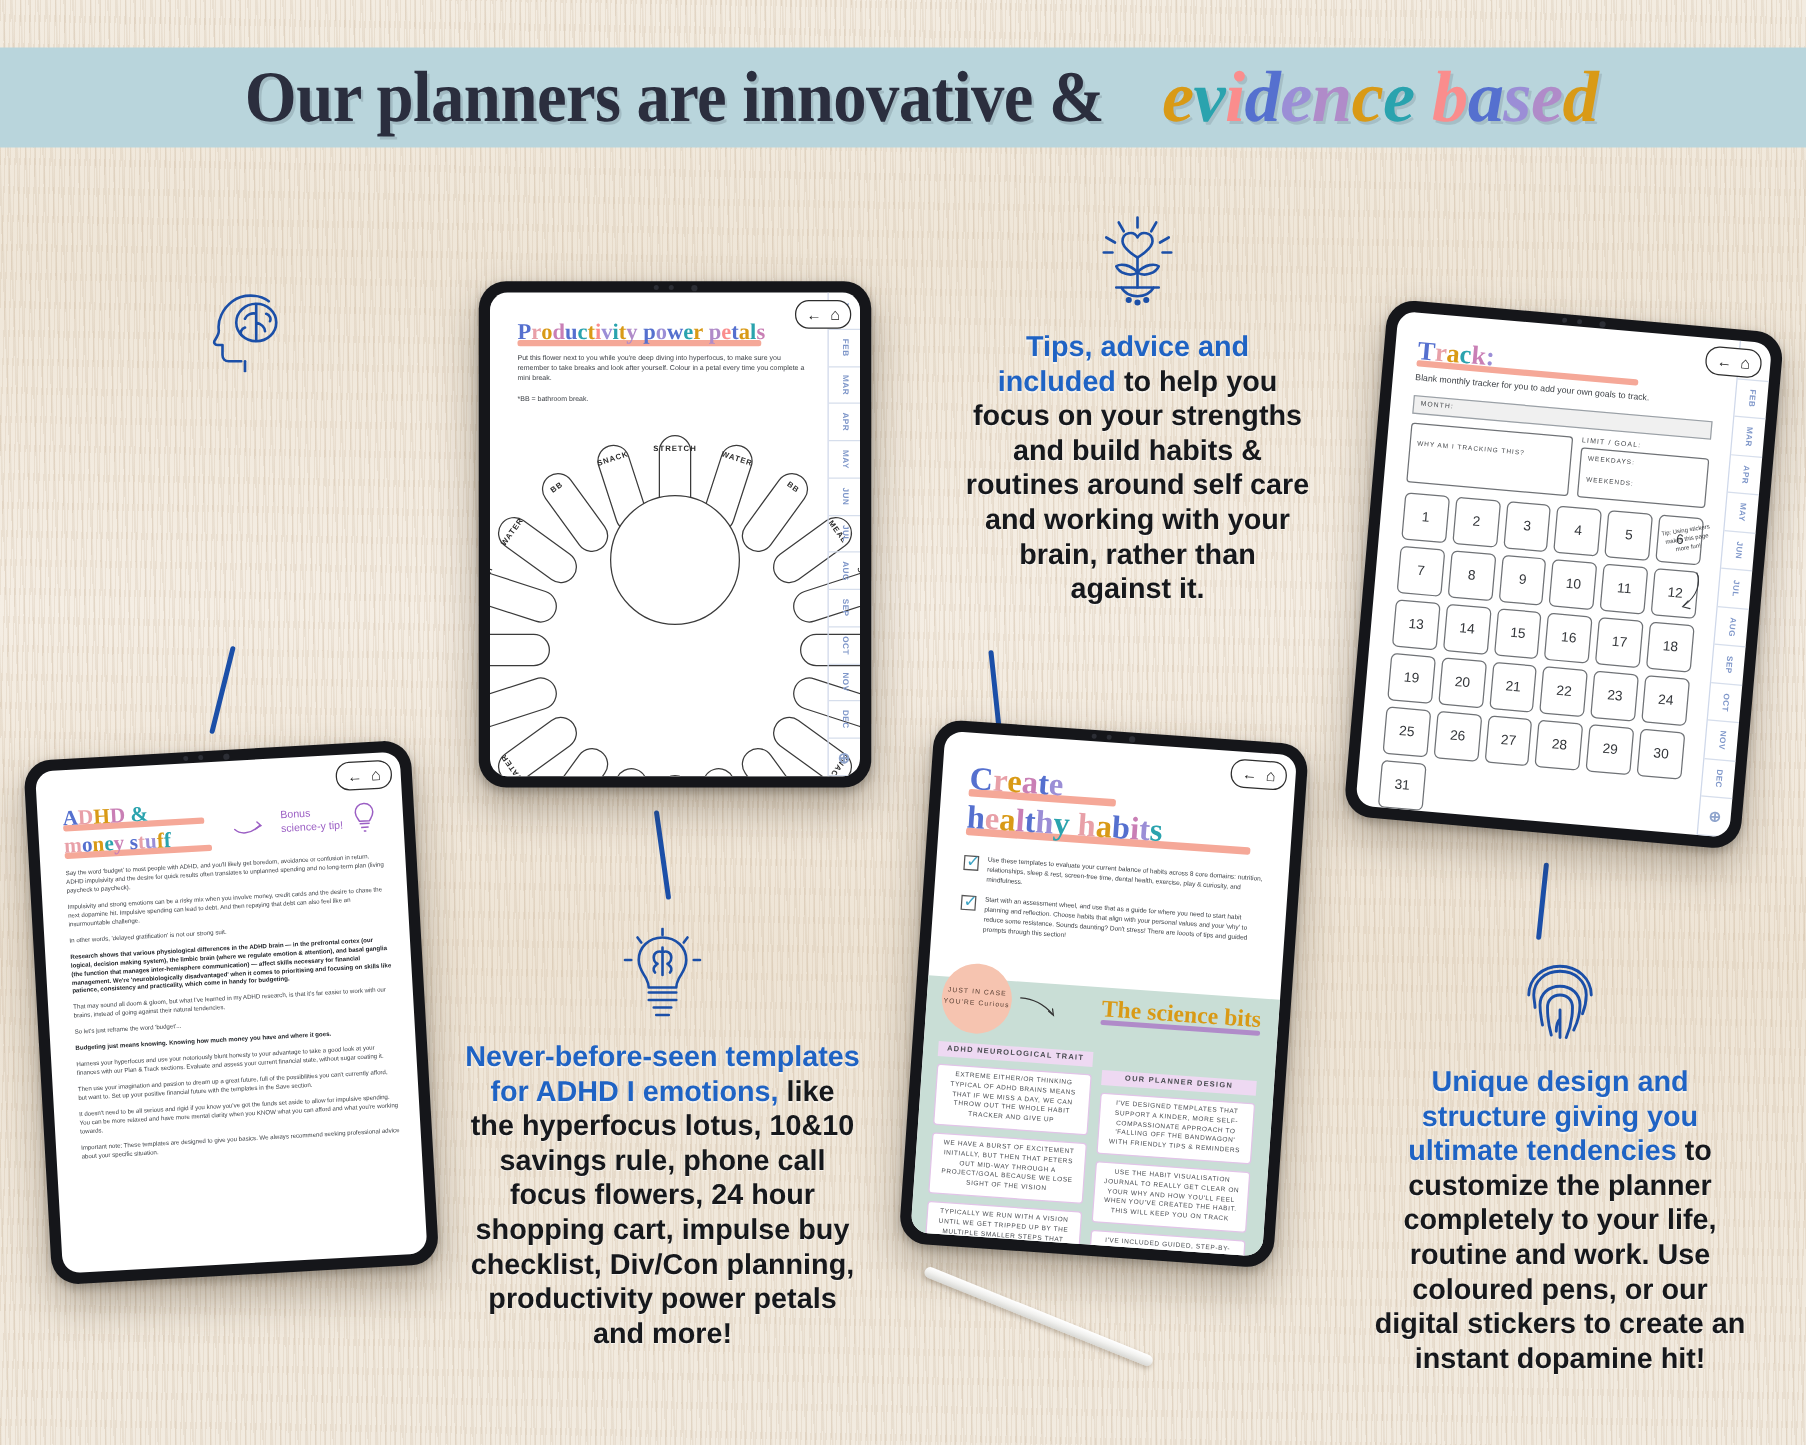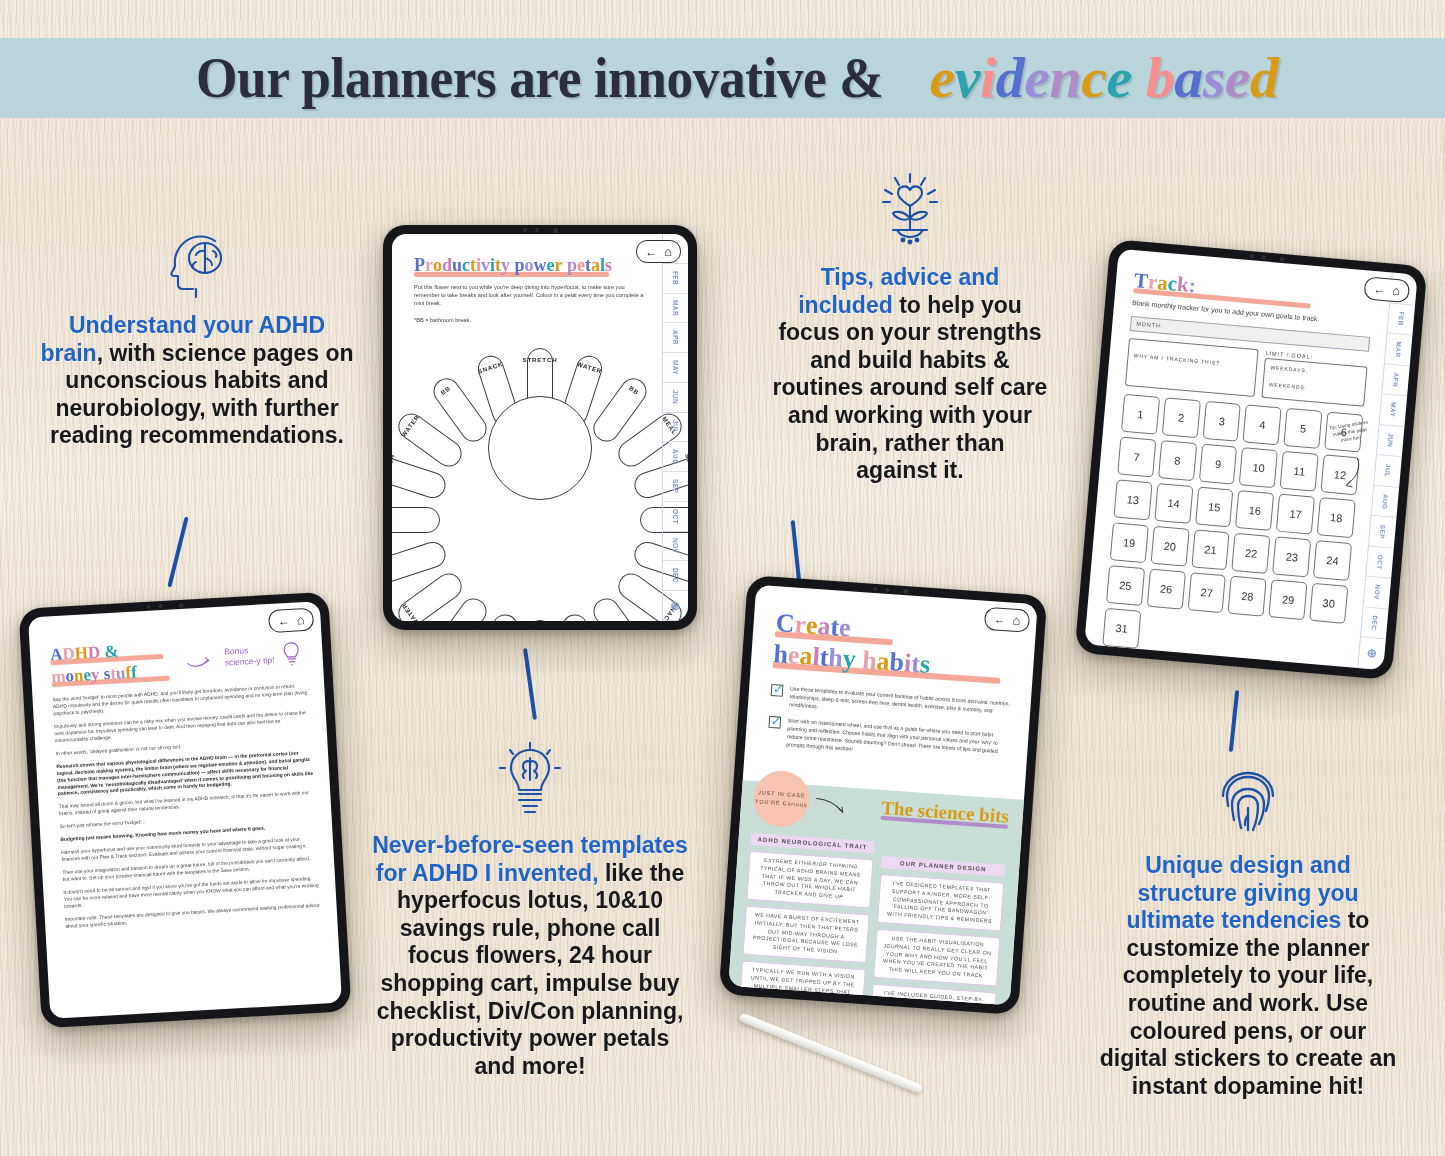--- a/index.html
+++ b/index.html
@@ -149,23 +149,20 @@
 
   <div class="tblock" id="txt-brain">
     <div class="icon">
       <svg width="72" height="66" viewBox="0 0 72 66" fill="none" stroke="#1b4fa8" stroke-width="2.1" stroke-linecap="round" stroke-linejoin="round">
         <path d="M54 9c-8-6-21-6-29 0C17 15 13 24 14 32c.4 3-1 5-3 8-1.4 2-.3 4 2 4h4v8c0 3 2 5 5 5h10"></path>
         <path d="M35 57v8"></path>
         <ellipse cx="44" cy="26" rx="16" ry="15"></ellipse>
         <path d="M44 12v28M44 19c-4-1-8 1-9 4M44 26c4 1 7 4 7 7M35 30c-3 1-4 4-3 6M52 19c3 1 4 4 3 6"></path>
       </svg>
     </div>
-    <p>
-      <b>Understand your ADHD brain</b><span>, with science pages on unconscious habits and neurobiology, with further reading recommendations.</span>
-    </p>
   </div>
 
   <div class="tblock" id="txt-tips">
     <div class="icon">
       <svg width="78" height="82" viewBox="0 0 78 82" fill="none" stroke="#1b4fa8" stroke-width="2.1" stroke-linecap="round" stroke-linejoin="round">
         <path d="M39 22c-3-6-12-4-12 3 0 6 12 13 12 13s12-7 12-13c0-7-9-9-12-3z"></path>
         <path d="M39 38v24"></path>
         <path d="M39 50c-6-7-14-7-17-5 2 5 11 9 17 5zM39 50c6-7 14-7 17-5-2 5-11 9-17 5z"></path>
         <path d="M22 62h34M26 62c3 5 8 7 13 7s10-2 13-7"></path>
         <path d="M39 6v8M24 10l4 7M54 10l-4 7M14 22l7 4M64 22l-7 4M12 34h7M66 34h-7"></path>
@@ -182,21 +179,21 @@
   <div class="tblock" id="txt-templ">
     <div class="icon">
       <svg width="72" height="76" viewBox="0 0 72 76" fill="none" stroke="#1b4fa8" stroke-width="2.1" stroke-linecap="round" stroke-linejoin="round">
         <path d="M36 8c-11 0-19 8-19 18 0 7 4 11 6 15 1.5 3 2 5 2 7h22c0-2 .5-4 2-7 2-4 6-8 6-15 0-10-8-18-19-18z"></path>
         <path d="M25 52h22M25 58h22M29 64h14M31 70h10"></path>
         <path d="M36 16v22M36 20c-3-2-7 0-7 4s3 5 3 5M36 20c3-2 7 0 7 4s-3 5-3 5M31 30c-2 1-3 4-1 6M41 30c2 1 3 4 1 6"></path>
         <path d="M36 1v5M16 8l3 4M56 8l-3 4M6 26h5M61 26h5"></path>
       </svg>
     </div>
     <p>
-      <b>Never-before-seen templates for ADHD I invented,</b><span> like the hyperfocus lotus, 10&amp;10 savings rule, phone call focus flowers, 24 hour shopping cart, impulse buy checklist, Div/Con planning, productivity power petals and more!</span>
+      <b>Never-before-seen templates for ADHD I emotions,</b><span> like the hyperfocus lotus, 10&amp;10 savings rule, phone call focus flowers, 24 hour shopping cart, impulse buy checklist, Div/Con planning, productivity power petals and more!</span>
     </p>
   </div>
 
   <div class="tblock" id="txt-uniq">
     <div class="icon">
       <svg width="62" height="70" viewBox="0 0 62 70" fill="none" stroke="#1b4fa8" stroke-width="2.3" stroke-linecap="round" stroke-linejoin="round">
         <path d="M6 28C6 15 17 5 31 5s25 10 25 23"></path>
         <path d="M11 38c0-3-1-7-1-10 0-11 9-19 21-19s21 8 21 19c0 5-1 10-3 15"></path>
         <path d="M17 52c-1-5-2-11-2-16 0-9 7-15 16-15s16 6 16 15c0 7-2 14-5 20"></path>
         <path d="M24 60c-2-7-3-15-3-22 0-6 4-10 10-10s10 4 10 10c0 9-2 17-5 24"></path>

